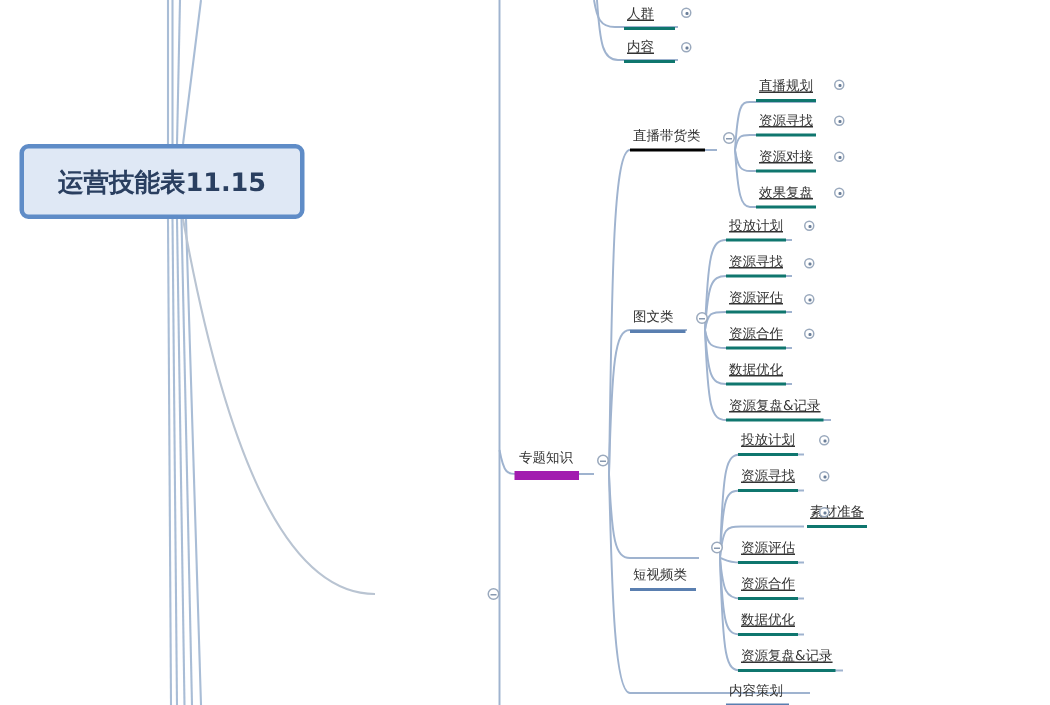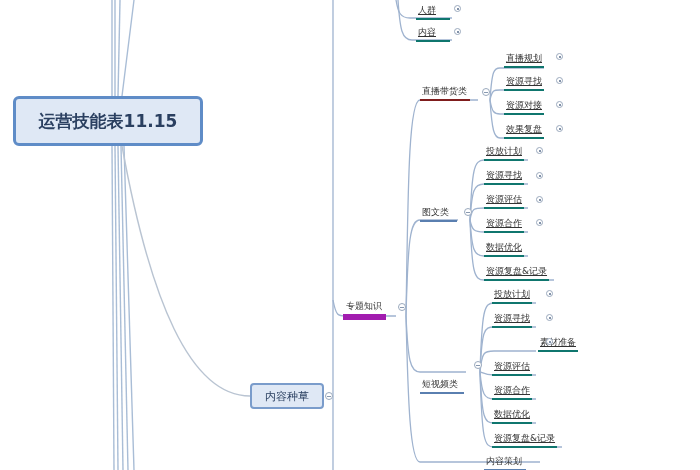--- a/index.html
+++ b/index.html
@@ -76,40 +76,37 @@
       <path d="M480 372 C 482 394, 484 399, 494 399 L536 399"></path>
       <path d="M480 372 C 482 418, 484 423, 494 423 L536 423"></path>
       <path d="M480 372 C 482 440, 484 447, 494 447 L562 447"></path>
     </g>
   </svg>
 
   <div class="root">
     <span>运营技能表11.15</span>
   </div>
 
-  <div class="main">
-    <span>内容种草</span>
-  </div>
   <div class="minus" style="left:325px; top:392px;"></div>
 
   <div class="node leaf" style="left:416px; top:4px; width:30px;">
     <span>人群</span>
   </div>
   <div class="plus" style="left:454px; top:5px;"></div>
   <div class="node leaf" style="left:416px; top:26px; width:30px;">
     <span>内容</span>
   </div>
   <div class="plus" style="left:454px; top:28px;"></div>
 
   <div class="node" style="left:343px; top:300px; border-bottom:6px solid #a21caf; padding:0 4px 2px 3px;">
     <span>专题知识</span>
   </div>
   <div class="minus" style="left:398px; top:303px;"></div>
 
-  <div class="node" style="left:420px; top:85px; border-bottom:2px solid #7f1d1d; padding:0 3px 2px 2px;">
+  <div class="node" style="left:420px; top:85px; border-bottom:2px solid #000000; padding:0 3px 2px 2px;">
     <span>直播带货类</span>
   </div>
   <div class="minus" style="left:482px; top:88px;"></div>
 
   <div class="node leaf" style="left:504px; top:52px;"><span>直播规划</span></div>
   <div class="plus" style="left:556px; top:53px;"></div>
   <div class="node leaf" style="left:504px; top:75px;"><span>资源寻找</span></div>
   <div class="plus" style="left:556px; top:77px;"></div>
   <div class="node leaf" style="left:504px; top:99px;"><span>资源对接</span></div>
   <div class="plus" style="left:556px; top:101px;"></div>

